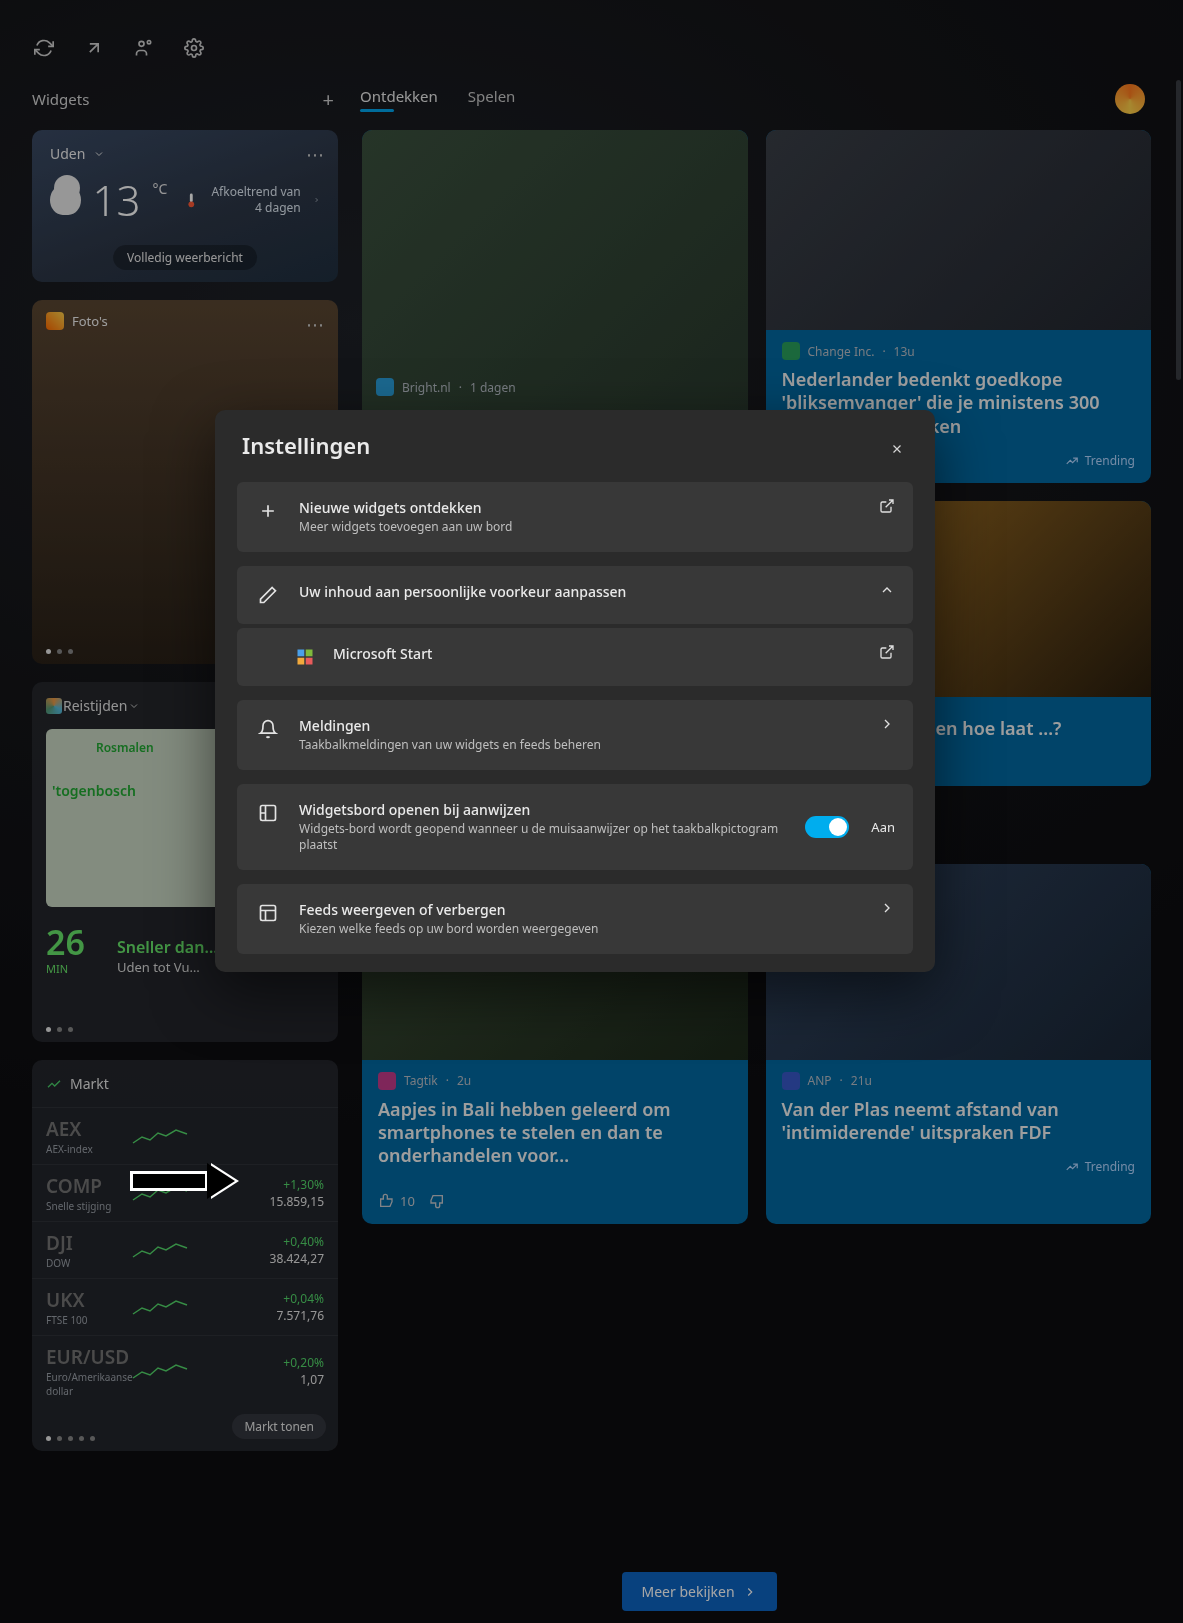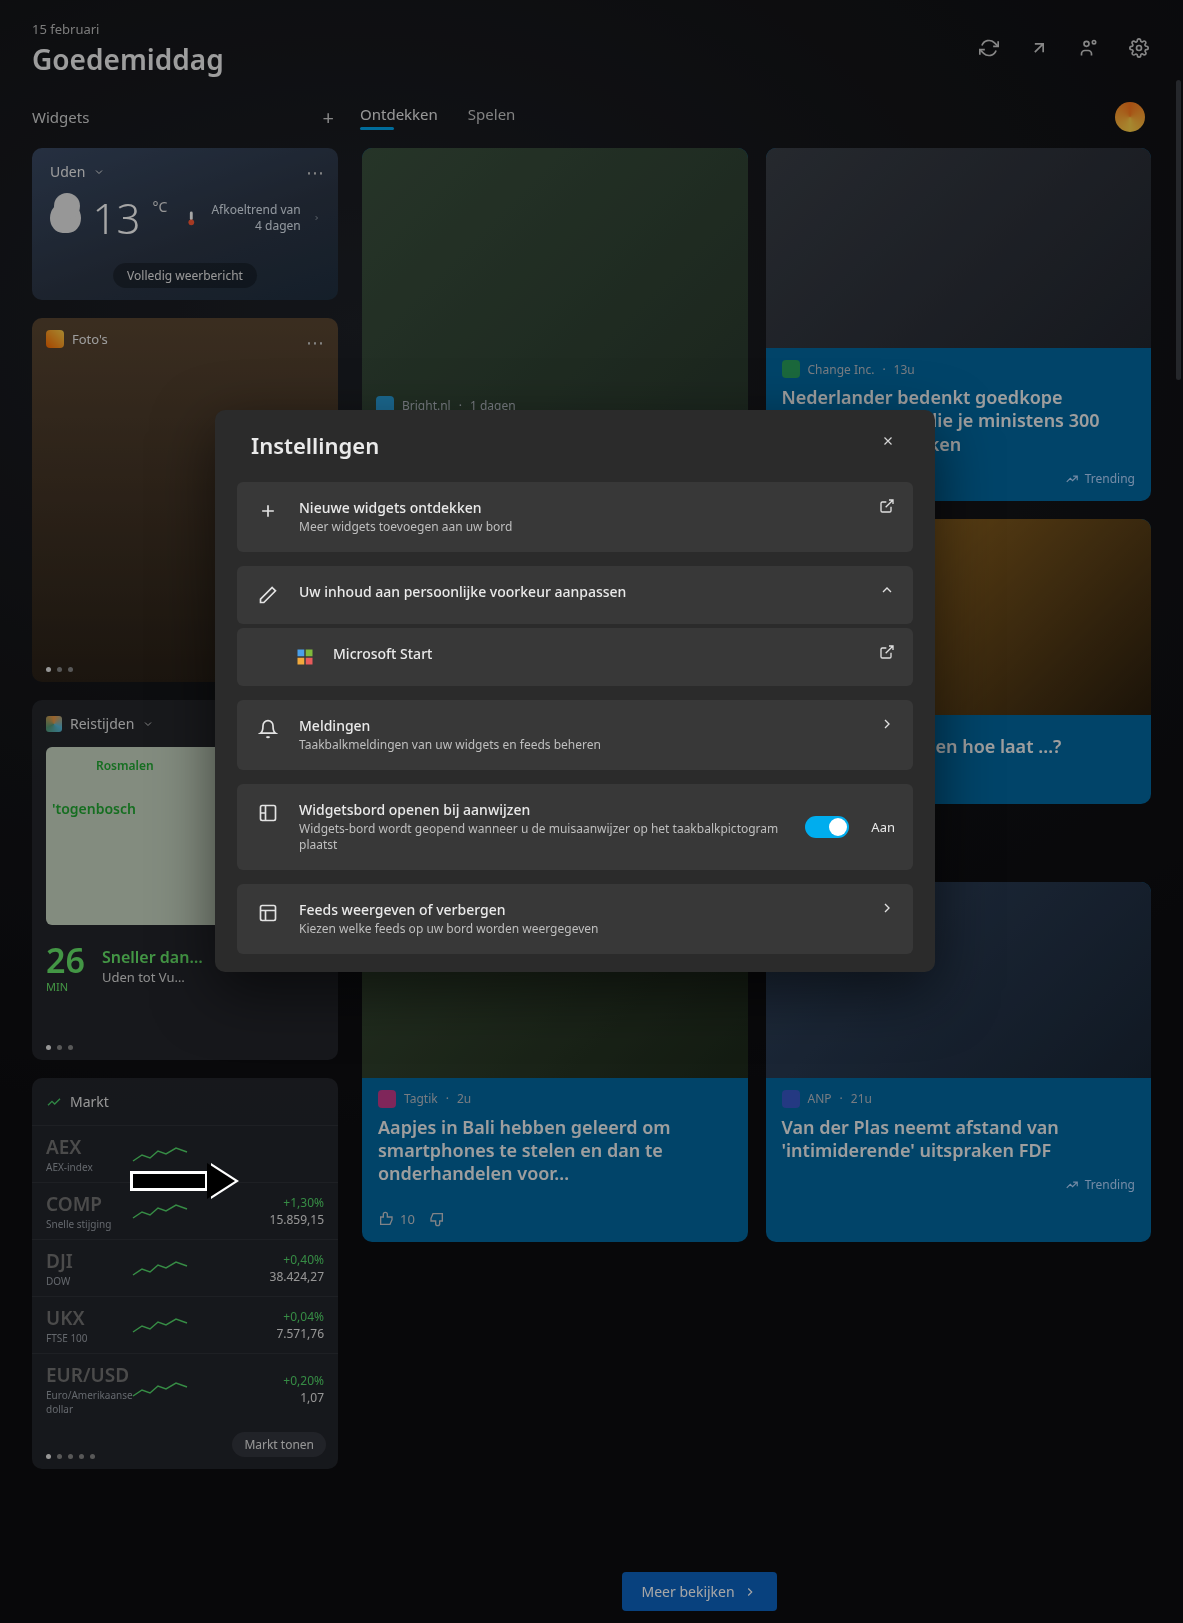--- a/index.html
+++ b/index.html
@@ -50,21 +50,21 @@
 .cloud-icon::before { content:""; position:absolute; width:26px; height:26px; background:#e8e8e8; border-radius:50%; top:-10px; left:4px;}
 .weather .temp { font-size:42px; font-weight:300; color:#fff;}
 .weather .unit { font-size:14px; color:#e6e6e6; align-self:flex-start; margin-top:8px;}
 .weather .trend { font-size:12px; color:#dfe8f2; margin-left:auto; text-align:right; line-height:1.3;}
 .weather .full { position:absolute; bottom:12px; left:50%; transform:translateX(-50%); font-size:12px; background:rgba(0,0,0,0.3); padding:4px 14px; border-radius:14px; color:#eaeaea;}
 .weather .dots, .widget .dots { color:#d0d0d0; position:absolute; top:12px; right:14px; font-size:18px;}
 .photos { height:364px; background:linear-gradient(180deg,#5a4632,#2a2118); position:relative;}
 .photos .hdr { padding:12px 14px; font-size:13px; color:#f2f2f2; display:flex; align-items:center; gap:8px;}
 .photo-chip { width:18px; height:18px; border-radius:4px; background:linear-gradient(45deg,#ff6a00,#ffd24a);}
 .travel { height:360px; position:relative;}
-.travel .hdr { padding:14px; font-size:14px; color:#e4e4e4; display:flex; align-items:center; gap:8px;}
+.travel .hdr { padding:14px; font-size:14px; color:#e4e4e4; display:flex; align-items:center; gap:1px;}
 .map-chip { width:16px; height:16px; background:conic-gradient(#e94,#5bd,#597,#e94); border-radius:3px;}
 .map { height:178px; margin:0 14px; border-radius:6px; background:#c9d7c4; position:relative; overflow:hidden;}
 .map::before{content:"Rosmalen"; position:absolute; top:10px; left:50px; font-size:12px; color:#2a3; font-weight:600;}
 .map::after{content:"'togenbosch"; position:absolute; top:52px; left:6px; font-size:14px; color:#2a3; font-weight:600;}
 .travel .route { padding:12px 14px;}
 .travel .minutes { font-size:34px; font-weight:600; color:#68e66a; display:inline-block;}
 .travel .minlab { font-size:11px; color:#68e66a; display:block; margin-top:-4px;}
 .travel .desc { display:inline-block; vertical-align:top; margin-left:8px;}
 .travel .desc .t1 { color:#68e66a; font-size:16px; font-weight:600;}
 .travel .desc .t2 { color:#dcdcdc; font-size:13px;}
@@ -103,21 +103,21 @@
 .overlay { position:absolute; inset:0; background:rgba(0,0,0,0.35);}
 .settings {
   position:absolute;
   left:215px; top:410px; width:720px;
   background:#2b2b2b; border-radius:10px;
   padding:0 0 18px;
   color:#eaeaea;
   box-shadow:0 20px 60px rgba(0,0,0,0.55);
   z-index:50;
 }
-.settings .shdr { display:flex; justify-content:space-between; align-items:flex-start; padding:20px 36px 8px;}
+.settings .shdr { display:flex; justify-content:space-between; align-items:flex-end; padding:20px 27px 8px;}
 .settings .shdr h2 { font-size:22px; font-weight:600;}
 .settings .close { font-size:16px; color:#d6d6d6; cursor:pointer; padding:4px;}
 .s-item { margin:14px 22px 0; background:#383838; border-radius:6px; padding:16px 18px; display:flex; gap:18px;}
 .s-item.sub { margin-top:4px;}
 .s-icon { width:26px; height:26px; display:flex;align-items:center;justify-content:center; color:#e3e3e3; flex-shrink:0;}
 .s-text { flex:1;}
 .s-text .t { font-size:14px; font-weight:500;}
 .s-text .d { font-size:12px; color:#bfbfbf; margin-top:2px; line-height:1.4;}
 .s-action { color:#e0e0e0;}
 .toggle { width:44px;height:22px;border-radius:11px;background:#00adee; position:relative; cursor:pointer;}
@@ -138,24 +138,20 @@
 .pager-dots span.on{background:#e8e8e8;}
 </style>
 </head>
 <body>
 
 <div class="bg-dim"></div>
 <div class="scroll-indicator"></div>
 
 <div class="panel">
   <div class="header-row">
-    <div class="header-left">
-      <div class="date">15 februari</div>
-      <div class="greeting">Goedemiddag</div>
-    </div>
     <div class="header-right">
       <div class="icon-btn">
         <svg width="20" height="20" viewBox="0 0 24 24" fill="none" stroke="currentColor" stroke-width="2">
             <path d="M23 4v6h-6M1 20v-6h6"></path>
             <path d="M3.51 9a9 9 0 0114.85-3.36L23 10M1 14l4.64 4.36A9 9 0 0020.49 15"></path>
           </svg>
       </div>
       <div class="icon-btn">
         <svg width="20" height="20" viewBox="0 0 24 24" fill="none" stroke="currentColor" stroke-width="2">
             <path d="M7 17L17 7M7 7h10v10"></path>
@@ -238,21 +234,21 @@
       <div class="card travel widget" style="position:relative;">
         <div class="hdr">
             <span class="map-chip"></span>
             <span>Reistijden</span>
             <svg width="12" height="12" viewBox="0 0 24 24" fill="none" stroke="#c8c8c8" stroke-width="2">
               <path d="M6 9l6 6 6-6"></path>
             </svg>
         </div>
         <div class="map"></div>
         <div class="route">
-          <div style="display:flex;align-items:center;gap:9px;">
+          <div style="display:flex;align-items:flex-end;gap:24px;">
             <div>
               <div class="minutes">26</div>
               <span class="minlab">MIN</span>
             </div>
             <div class="desc">
               <div class="t1">Sneller dan…</div>
               <div class="t2">Uden tot Vu…</div>
             </div>
           </div>
         </div>

